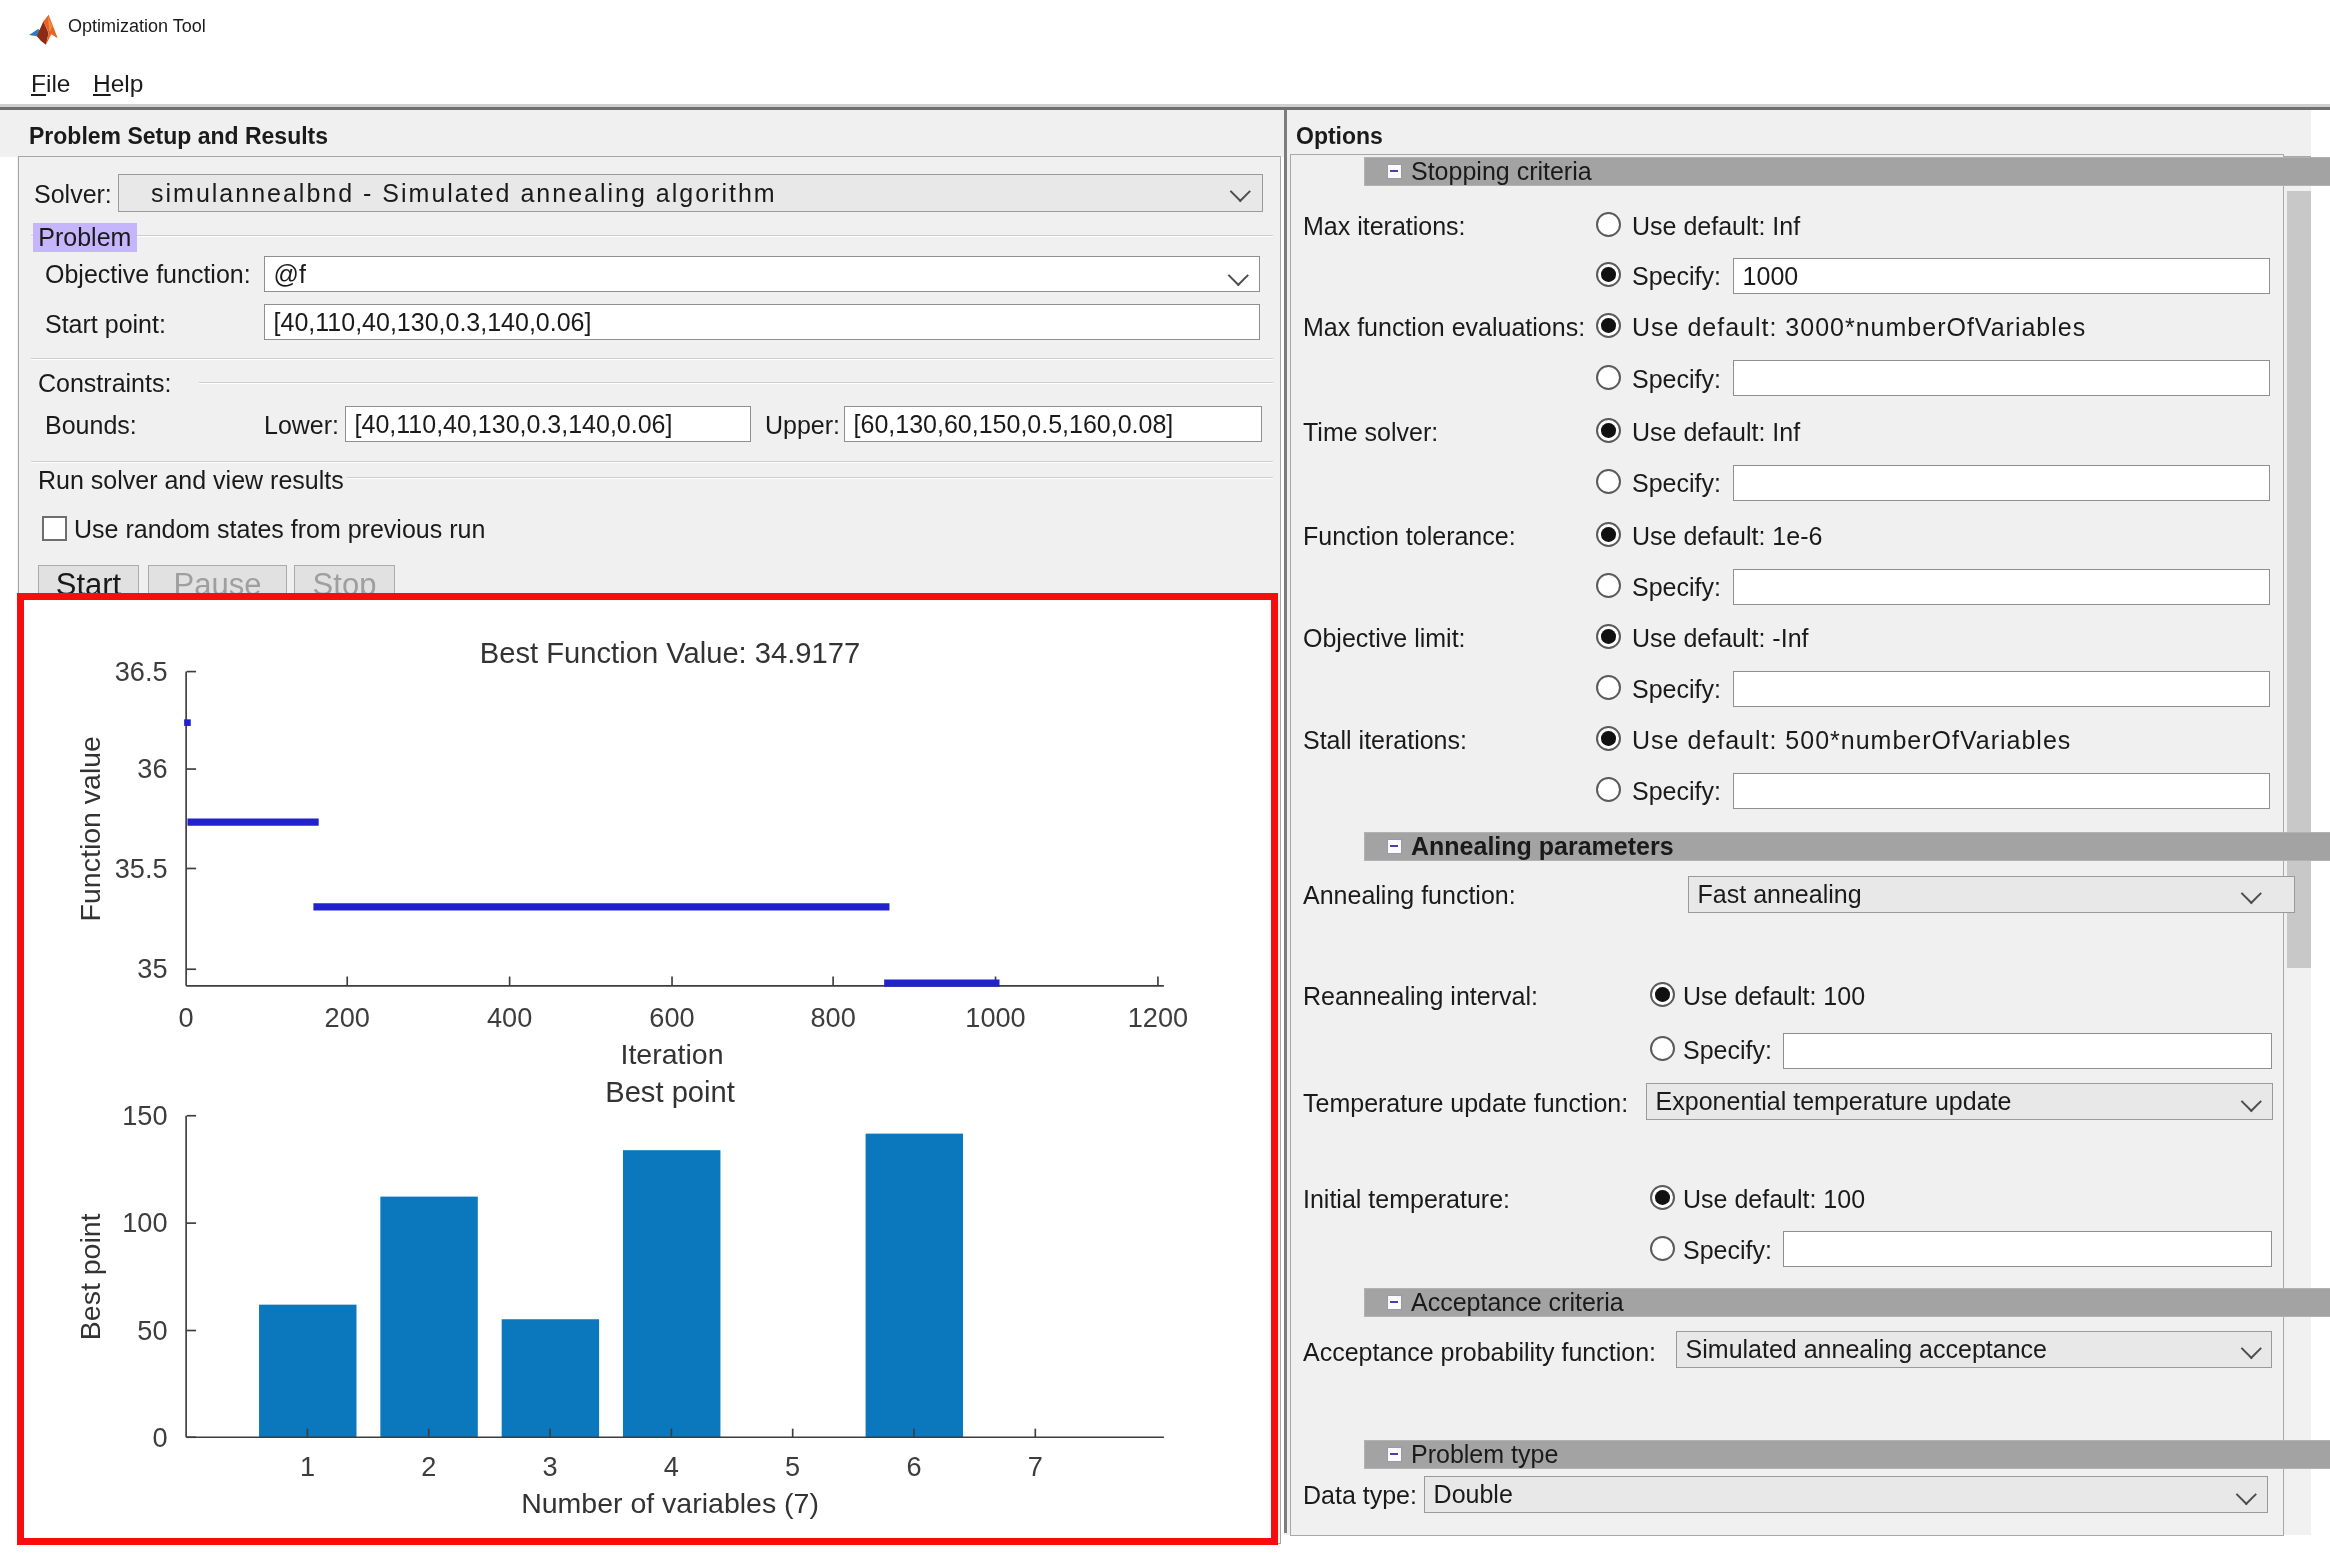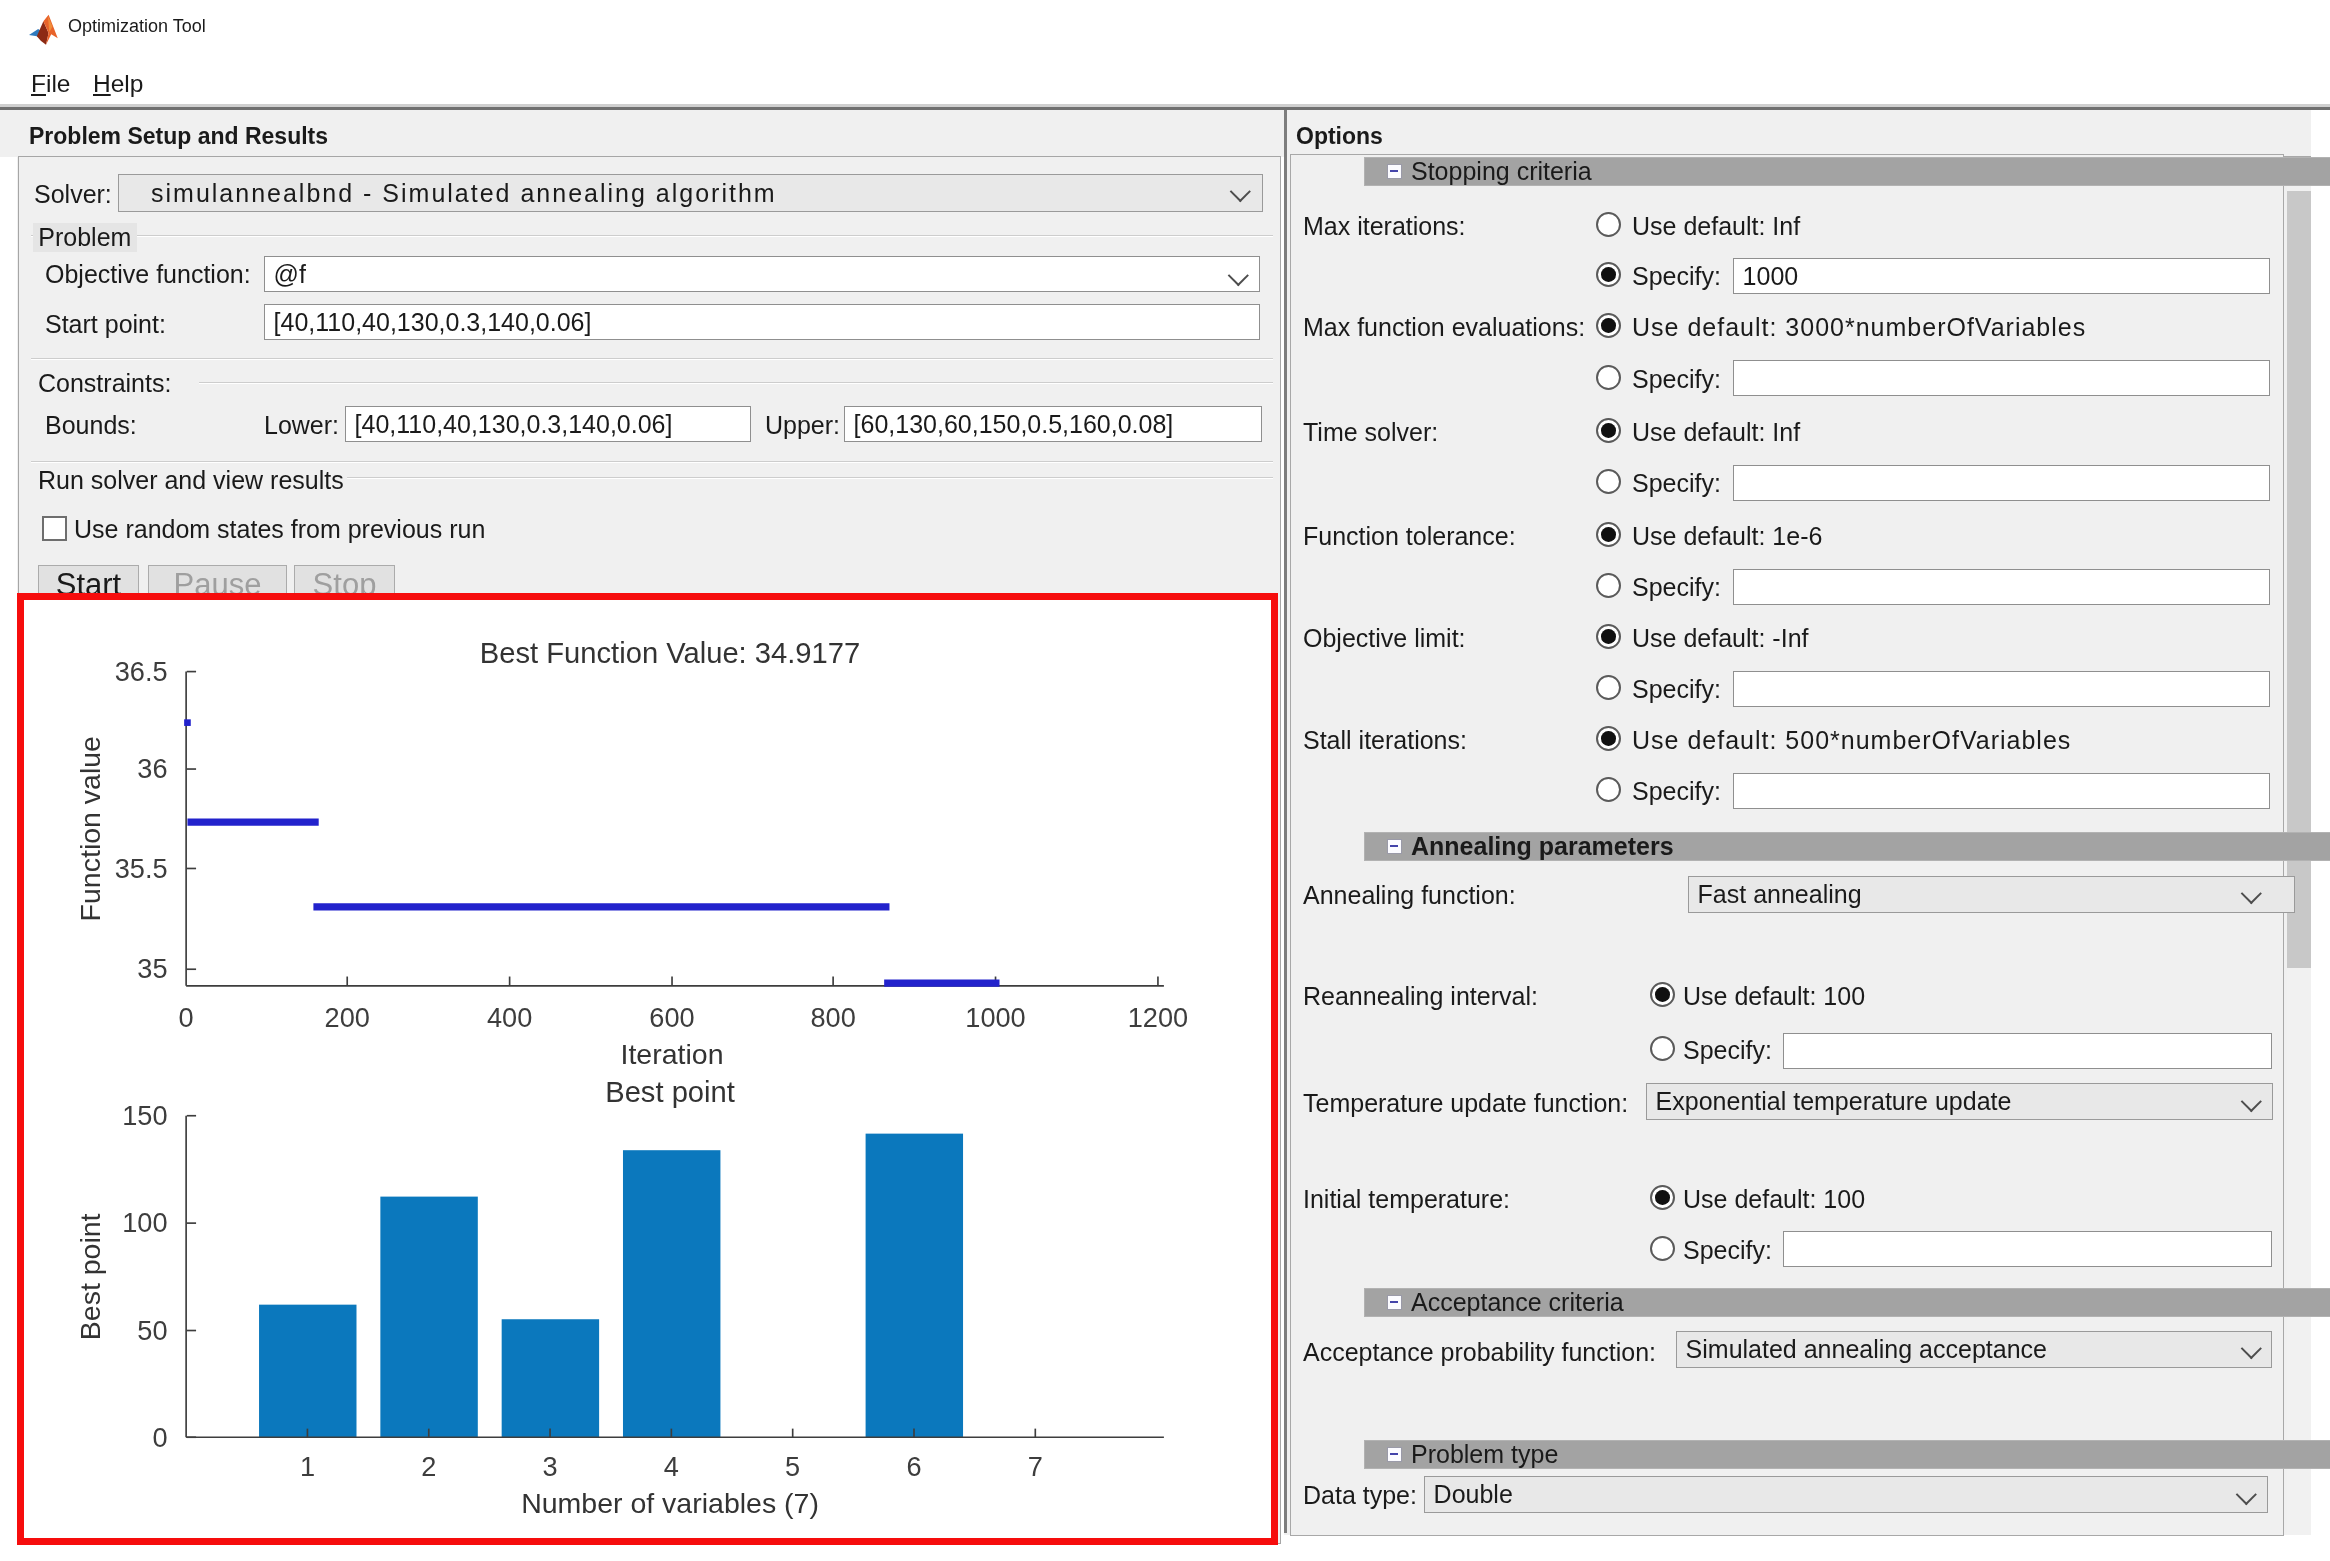--- a/index.html
+++ b/index.html
@@ -52,21 +52,21 @@
   <div class="lbl bold" style="left:29px;top:123px;font-size:23px;">Problem Setup and Results</div>
   <div class="lbl bold" style="left:1296px;top:123px;font-size:23px;">Options</div>
 
   <div class="abs" style="left:18px;top:156px;width:1263px;height:1388px;border:1.3px solid #a6a6a6;box-sizing:border-box;"></div>
 
   <div class="lbl" style="left:34px;top:180px;">Solver:</div>
   <div class="combo" style="left:118px;top:174px;width:1145px;height:38px;padding-left:32px;letter-spacing:2px;">simulannealbnd - Simulated annealing algorithm</div>
   <div class="chev" style="left:1233px;top:184px;"></div>
 
   <div class="etch" style="left:31px;top:235px;width:1242px;"></div>
-  <div class="lbl" style="left:33px;top:223px;background:#e5e5e5;padding:0 5.3px;">Problem</div>
+  <div class="lbl" style="left:33px;top:223px;background:#c4b5fd;padding:0 5.3px;">Problem</div>
 
   <div class="lbl" style="left:45px;top:260px;">Objective function:</div>
   <div class="field" style="left:264px;top:256px;width:996px;height:36px;">@f</div>
   <div class="chev" style="left:1231px;top:268px;"></div>
 
   <div class="lbl" style="left:45px;top:310px;">Start point:</div>
   <div class="field" style="left:264px;top:304px;width:996px;height:36px;">[40,110,40,130,0.3,140,0.06]</div>
 
   <div class="etch" style="left:31px;top:358px;width:1242px;"></div>
 

